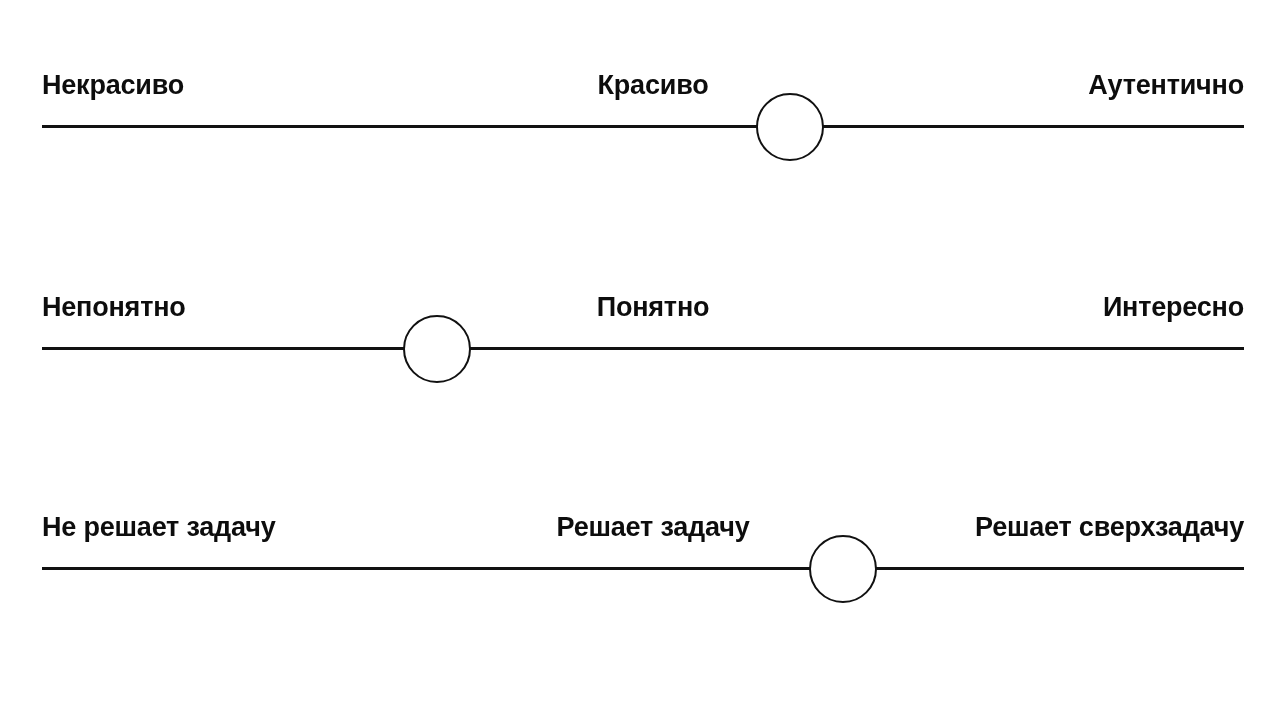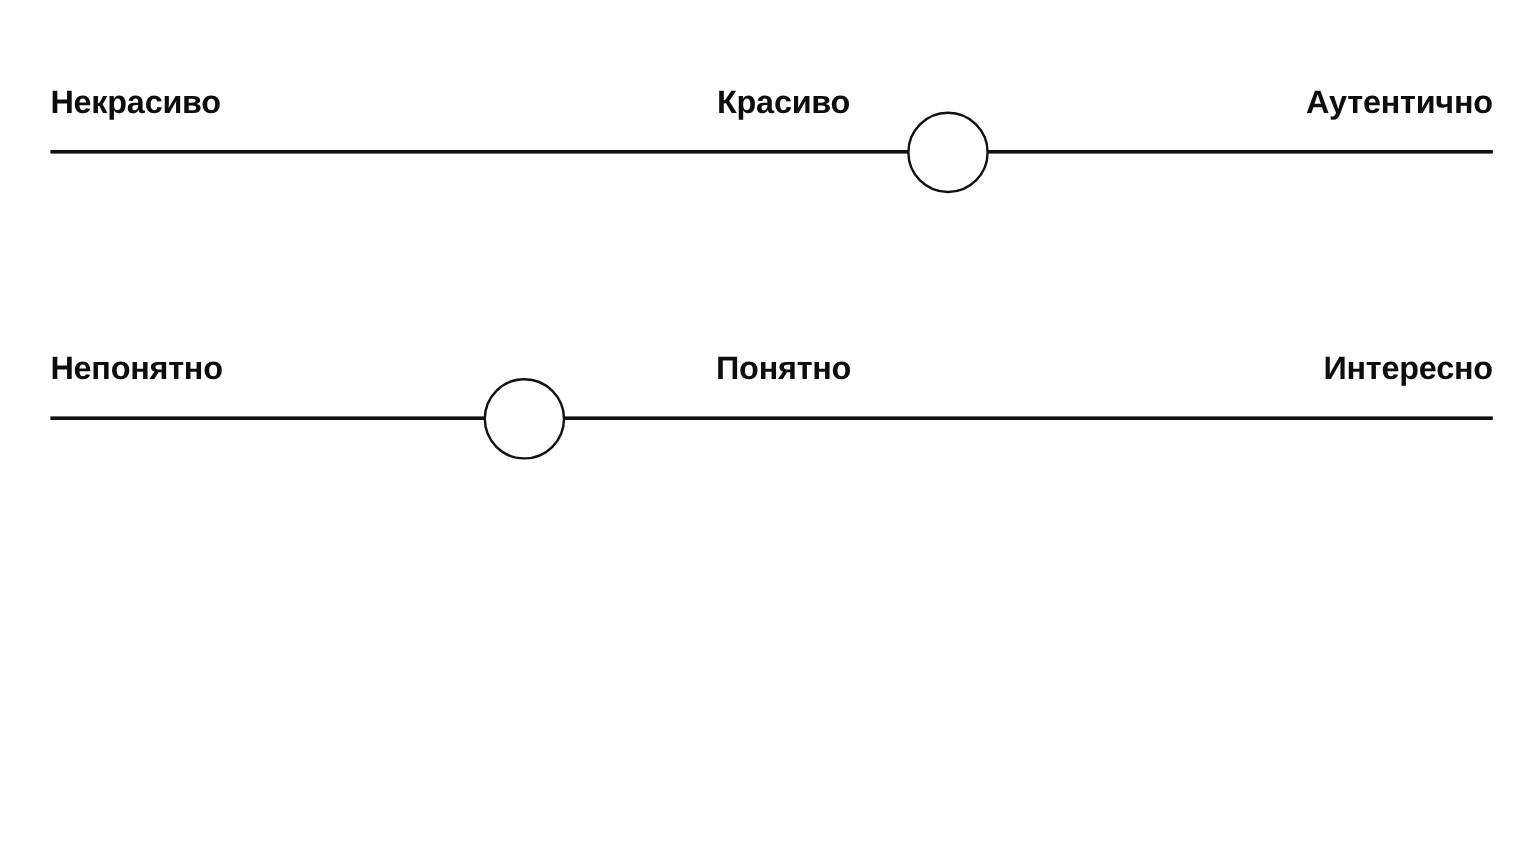--- a/index.html
+++ b/index.html
@@ -125,14 +125,25 @@
       <span class="label start">Непонятно</span>
       <span class="label middle">Понятно</span>
       <span class="label end">Интересно</span>
     </div>
     <div class="track-wrap">
       <div class="track-line"></div>
       <div class="handle" style="left: 32.9%;"></div>
     </div>
   </div>
 
+  <div class="scale-row" style="top:497px;">
+    <div class="labels">
+      <span class="label start">Не решает задачу</span>
+      <span class="label middle">Решает задачу</span>
+      <span class="label end">Решает сверхзадачу</span>
+    </div>
+    <div class="track-wrap">
+      <div class="track-line"></div>
+      <div class="handle" style="left: 66.6%;"></div>
+    </div>
+  </div>
 
 </div>
 
 </body></html>

